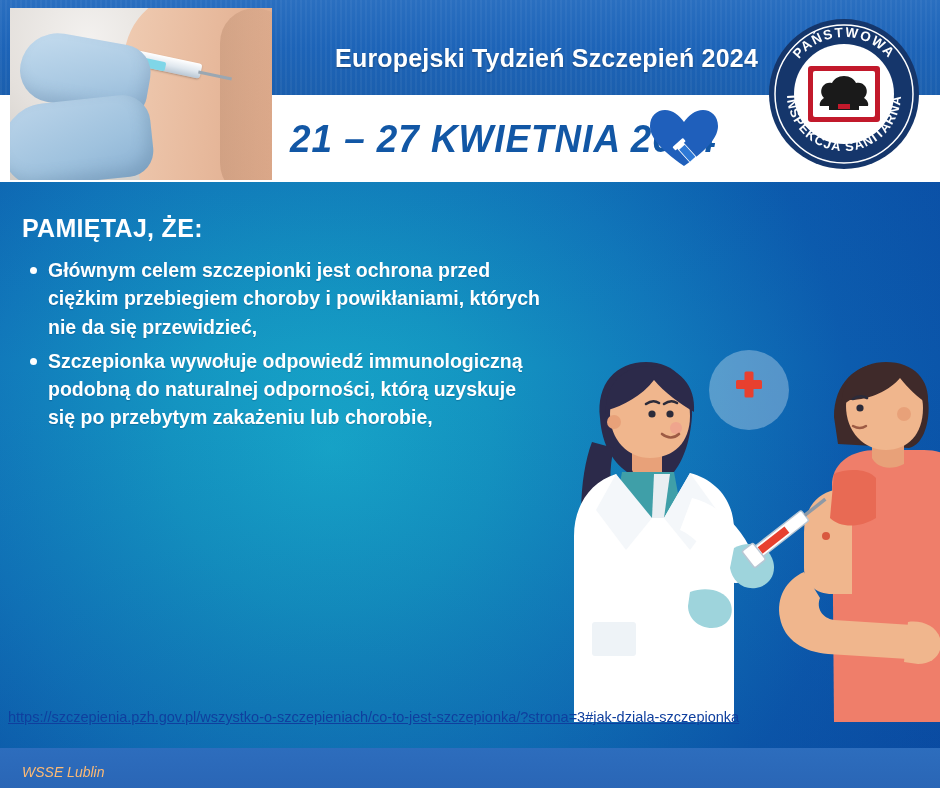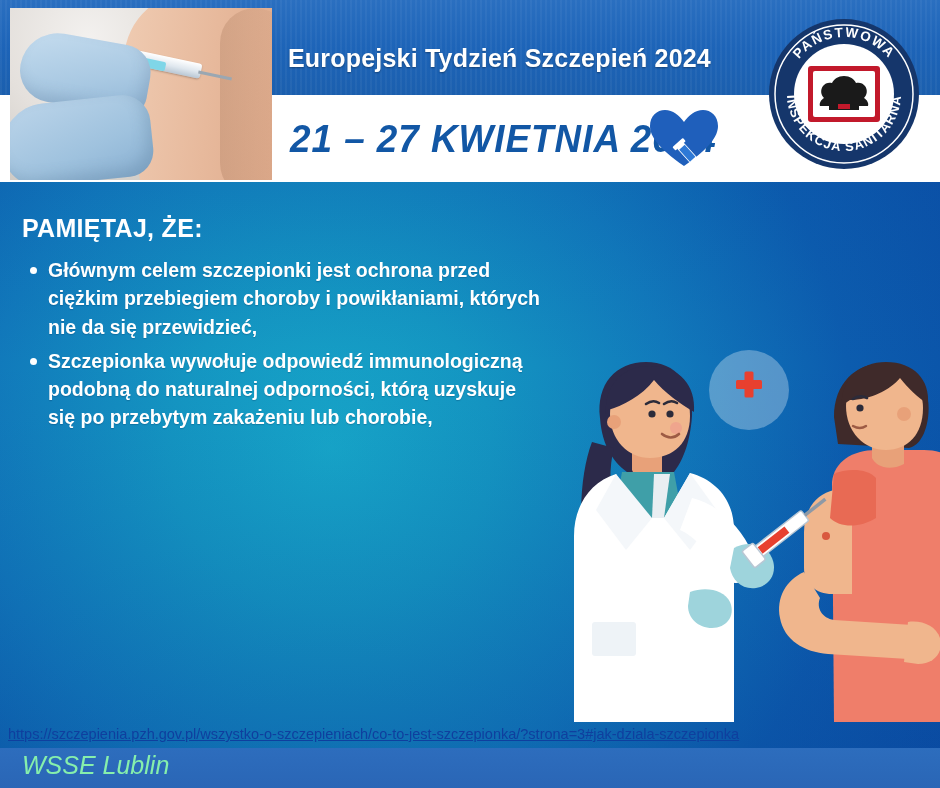--- a/index.html
+++ b/index.html
@@ -123,21 +123,21 @@
     width: 34px; height: 3px;
     background: #9aa7b2;
     transform: rotate(12deg);
   }
 
   
   .header-title {
     position: absolute;
     left: 288px; top: 44px;
     width: 470px;
-    text-align: left;
+    text-align: right;
     color: #ffffff;
     font-size: 25px;
     font-weight: bold;
     letter-spacing: 0.2px;
     text-shadow: 0 1px 2px rgba(0,0,0,0.35);
   }
   .header-date {
     position: absolute;
     left: 290px; top: 118px;
     color: #1257a5;
@@ -220,41 +220,41 @@
   .illustration {
     position: absolute;
     right: 0; top: 140px;
     width: 470px; height: 400px;
     z-index: 2;
   }
 
   
   .footer-link {
     position: absolute;
-    left: 8px; bottom: 46px;
+    left: 8px; bottom: 63px;
     color: #0f3f9e;
     font-size: 14.5px;
     text-decoration: underline;
     background: transparent;
     z-index: 4;
     white-space: nowrap;
     margin-top: 36px;
   }
   .footer-band {
     position: absolute;
     left: 0; bottom: 0;
     width: 940px; height: 40px;
     background: linear-gradient(180deg, #2d6dbd 0%, #2a66b6 100%);
     z-index: 3;
   }
   .footer-name {
     position: absolute;
     left: 22px; bottom: 8px;
-    color: #86efac;
-    font-size: 25px;
+    color: #fdba74;
+    font-size: 14px;
     font-style: italic;
     z-index: 5;
   }
 </style>
 </head>
 <body>
 
 <div id="poster">
 
   <div class="top-band">

